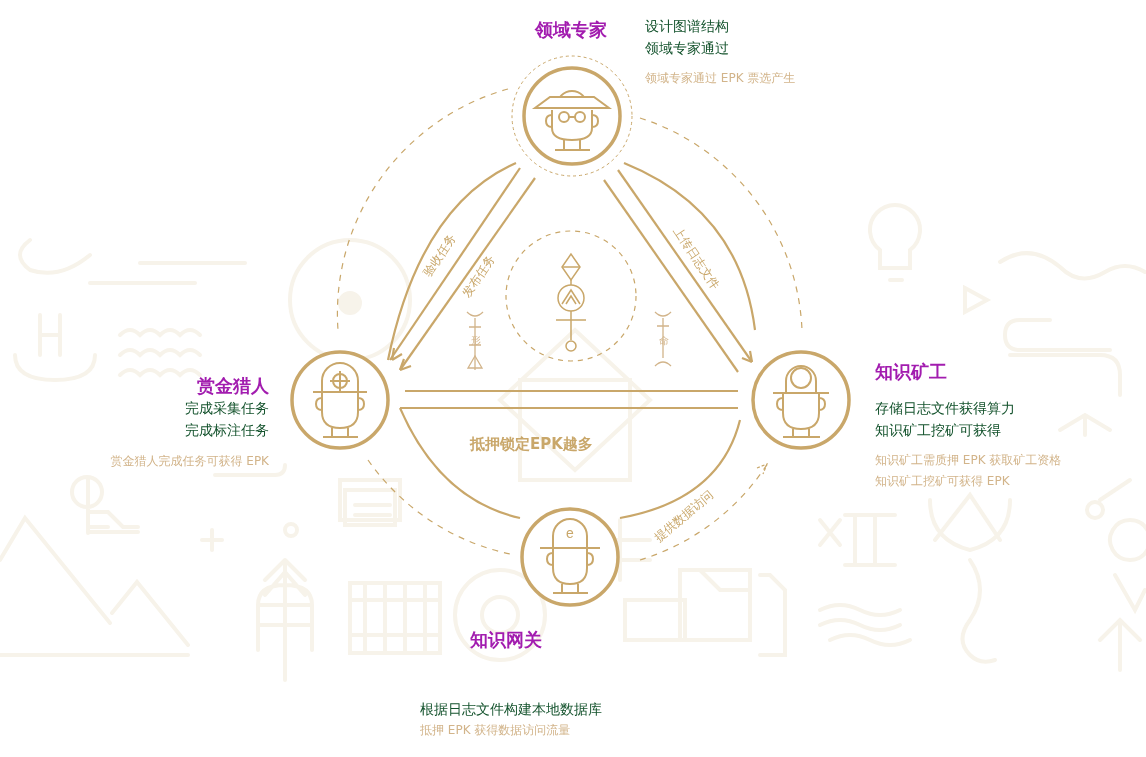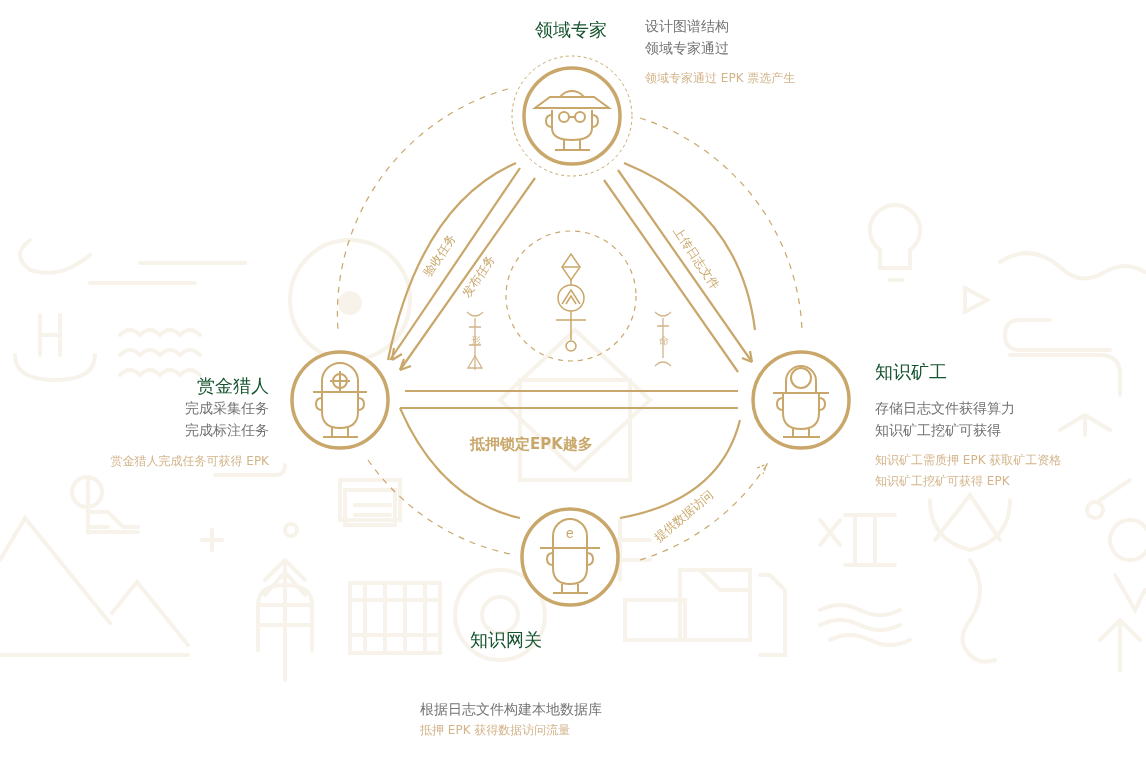--- a/index.html
+++ b/index.html
@@ -1,22 +1,22 @@
 <!DOCTYPE html>
 <html><head>
 <meta charset="utf-8">
 <style>
   html, body { margin: 0; padding: 0; background: #ffffff; }
   body { width: 1146px; height: 757px; position: relative; overflow: hidden;
          font-family: "DejaVu Sans", "Liberation Sans", sans-serif; }
   #stage { position: absolute; left: 0; top: 0; width: 1146px; height: 757px; }
   svg.layer { position: absolute; left: 0; top: 0; }
   .txt { position: absolute; white-space: nowrap; }
-  .role-title { font-size: 18px; font-weight: normal; color: #14532d; }
-  .role-desc { font-size: 14px; color: #737373; line-height: 22px; }
+  .role-title { font-size: 18px; font-weight: bold; color: #a21caf; }
+  .role-desc { font-size: 14px; color: #14532d; line-height: 22px; }
   .role-note { font-size: 12px; color: #d2b48a; line-height: 21px; }
   .right { text-align: right; }
   .center { }
   .center-label { font-size: 15px; color: #c9a76a; line-height: 24px; font-weight: bold; }
   .path-label { position: absolute; font-size: 12px; color: #c9a76a; white-space: nowrap; transform-origin: center center; }
 </style>
 </head>
 <body>
 
 <div id="stage">

